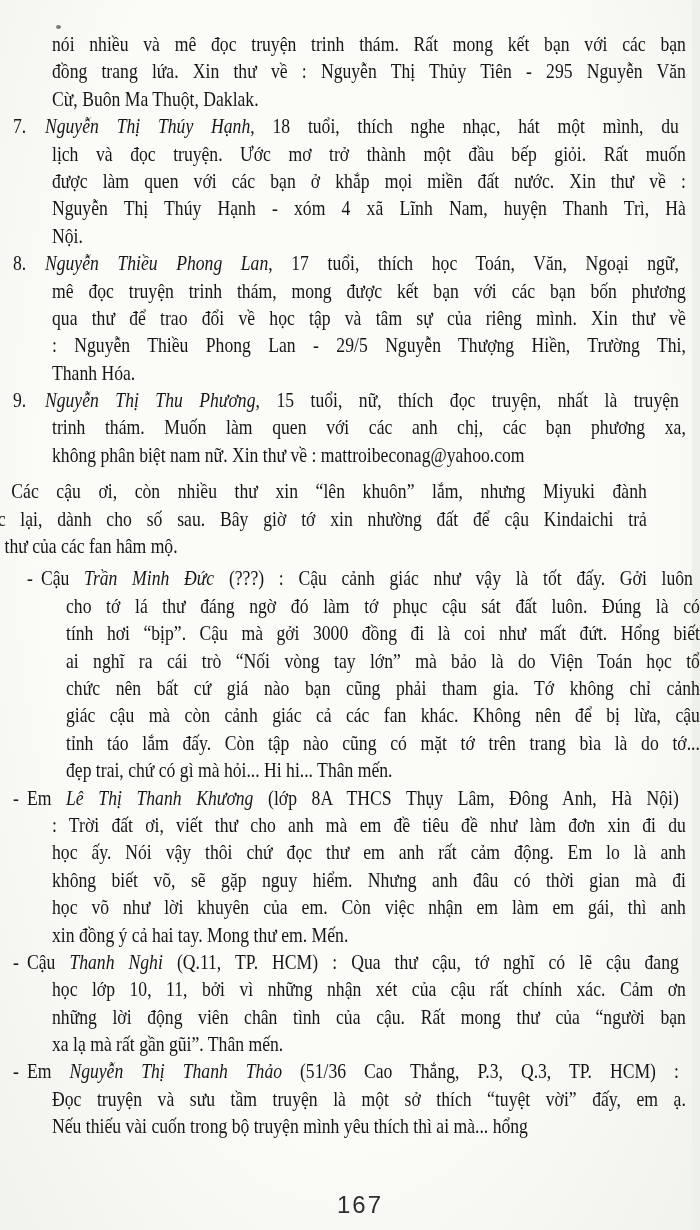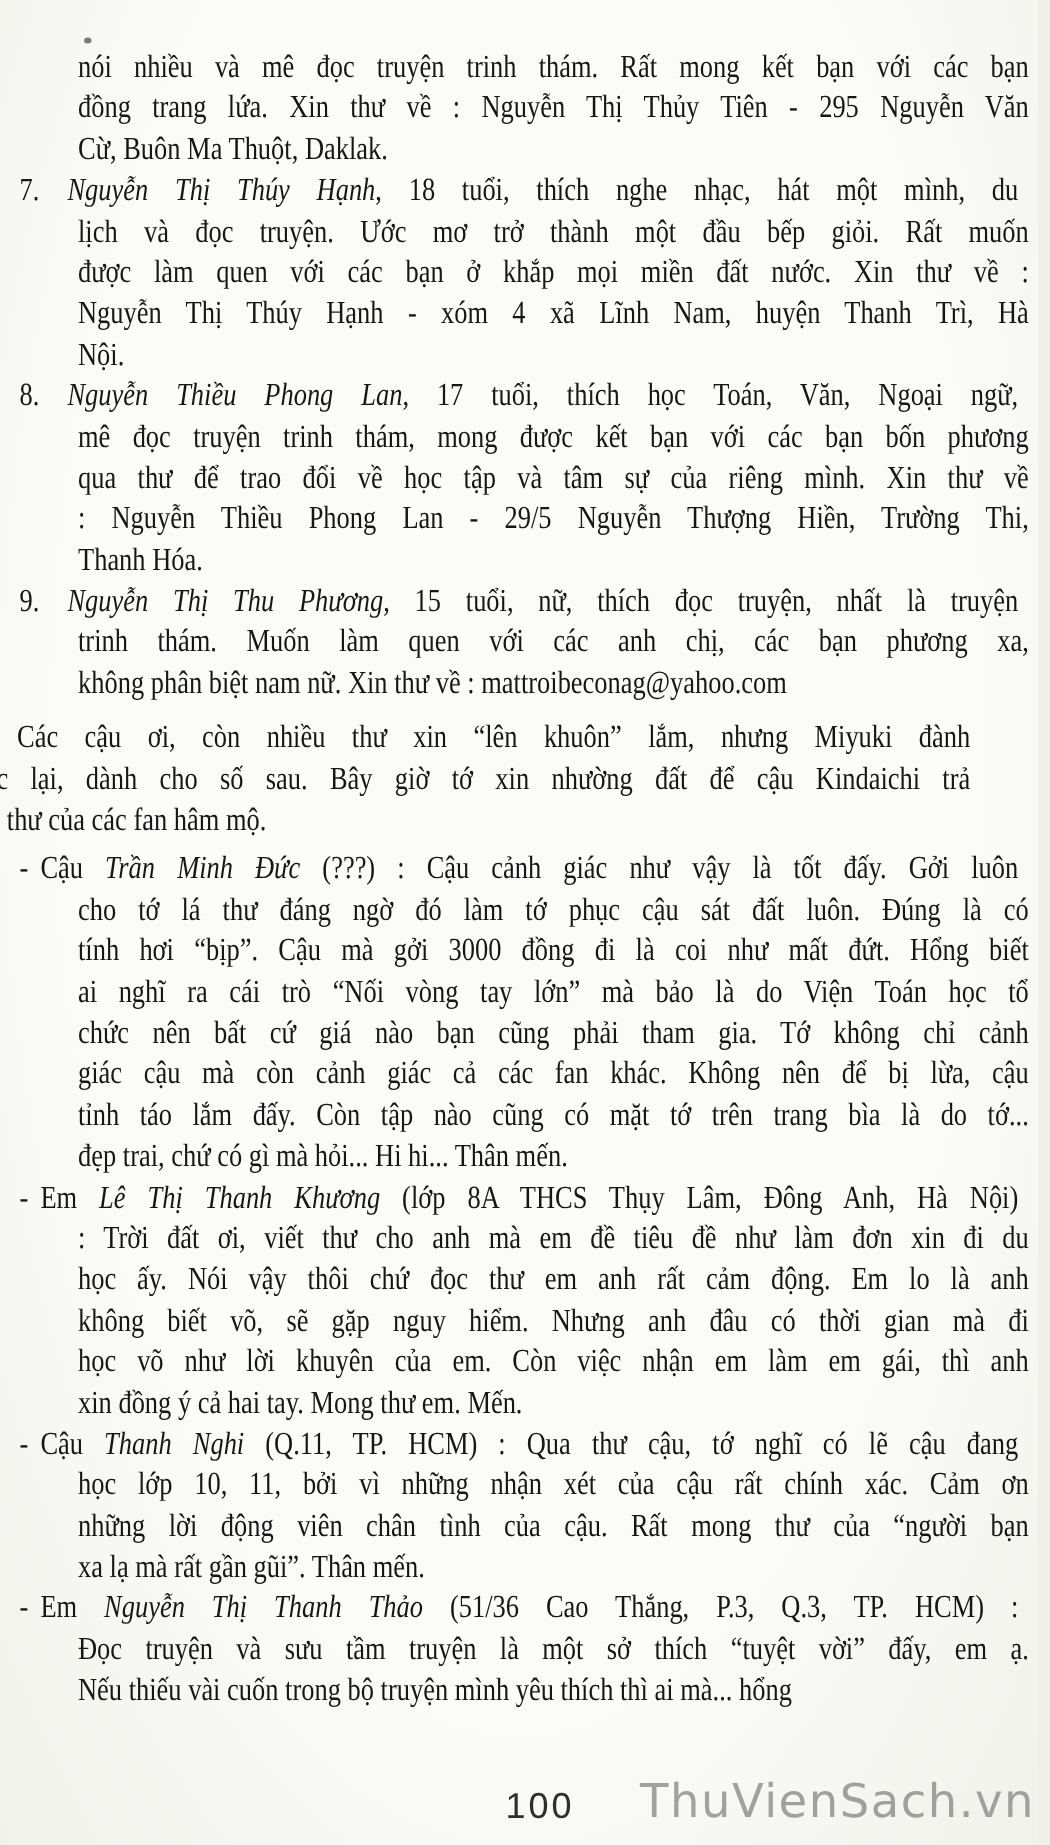--- a/index.html
+++ b/index.html
@@ -91,21 +91,21 @@
       <div class="para list">
         <div class="line w-first"><span class="marker mk-num">9.</span><em>Nguyễn Thị Thu Phương</em><span>, 15 tuổi, nữ, thích đọc truyện, nhất là truyện</span></div>
         <div class="line w-hang"><span>trinh thám. Muốn làm quen với các anh chị, các bạn phương xa,</span></div>
         <div class="line last w-hang"><span>không phân biệt nam nữ. Xin thư về : mattroibeconag@yahoo.com</span></div>
       </div>
       <div class="para note" style="margin-top: 9px;">
         <div class="line indent-first"><span>Các cậu ơi, còn nhiều thư xin “lên khuôn” lắm, nhưng Miyuki đành</span></div>
         <div class="line"><span>gác lại, dành cho số sau. Bây giờ tớ xin nhường đất để cậu Kindaichi trả</span></div>
         <div class="line last"><span>lời thư của các fan hâm mộ.</span></div>
       </div>
-      <div class="para list" style="margin-top: 5px;">
+      <div class="para list" style="margin-top: 5px; margin-left: 14px;">
         <div class="line w-first"><span class="marker mk-dash">-</span><span>Cậu </span><em>Trần Minh Đức</em><span> (???) : Cậu cảnh giác như vậy là tốt đấy. Gởi luôn</span></div>
         <div class="line w-hang"><span>cho tớ lá thư đáng ngờ đó làm tớ phục cậu sát đất luôn. Đúng là có</span></div>
         <div class="line w-hang"><span>tính hơi “bịp”. Cậu mà gởi 3000 đồng đi là coi như mất đứt. Hổng biết</span></div>
         <div class="line w-hang"><span>ai nghĩ ra cái trò “Nối vòng tay lớn” mà bảo là do Viện Toán học tổ</span></div>
         <div class="line w-hang"><span>chức nên bất cứ giá nào bạn cũng phải tham gia. Tớ không chỉ cảnh</span></div>
         <div class="line w-hang"><span>giác cậu mà còn cảnh giác cả các fan khác. Không nên để bị lừa, cậu</span></div>
         <div class="line w-hang"><span>tỉnh táo lắm đấy. Còn tập nào cũng có mặt tớ trên trang bìa là do tớ...</span></div>
         <div class="line last w-hang"><span>đẹp trai, chứ có gì mà hỏi... Hi hi... Thân mến.</span></div>
       </div>
       <div class="para list">
@@ -122,16 +122,15 @@
         <div class="line w-hang"><span>những lời động viên chân tình của cậu. Rất mong thư của “người bạn</span></div>
         <div class="line last w-hang"><span>xa lạ mà rất gần gũi”. Thân mến.</span></div>
       </div>
       <div class="para list">
         <div class="line w-first"><span class="marker mk-dash">-</span><span>Em </span><em>Nguyễn Thị Thanh Thảo</em><span> (51/36 Cao Thắng, P.3, Q.3, TP. HCM) :</span></div>
         <div class="line w-hang"><span>Đọc truyện và sưu tầm truyện là một sở thích “tuyệt vời” đấy, em ạ.</span></div>
         <div class="line last w-hang"><span>Nếu thiếu vài cuốn trong bộ truyện mình yêu thích thì ai mà... hổng</span></div>
       </div>
     </div>
   <div class="footer">
-    <div class="page-number">100</div>
-    <div class="watermark">ThuVienSach.vn</div>
+    <div class="page-number">167</div>
   </div>
 </div>
 
 </body></html>

